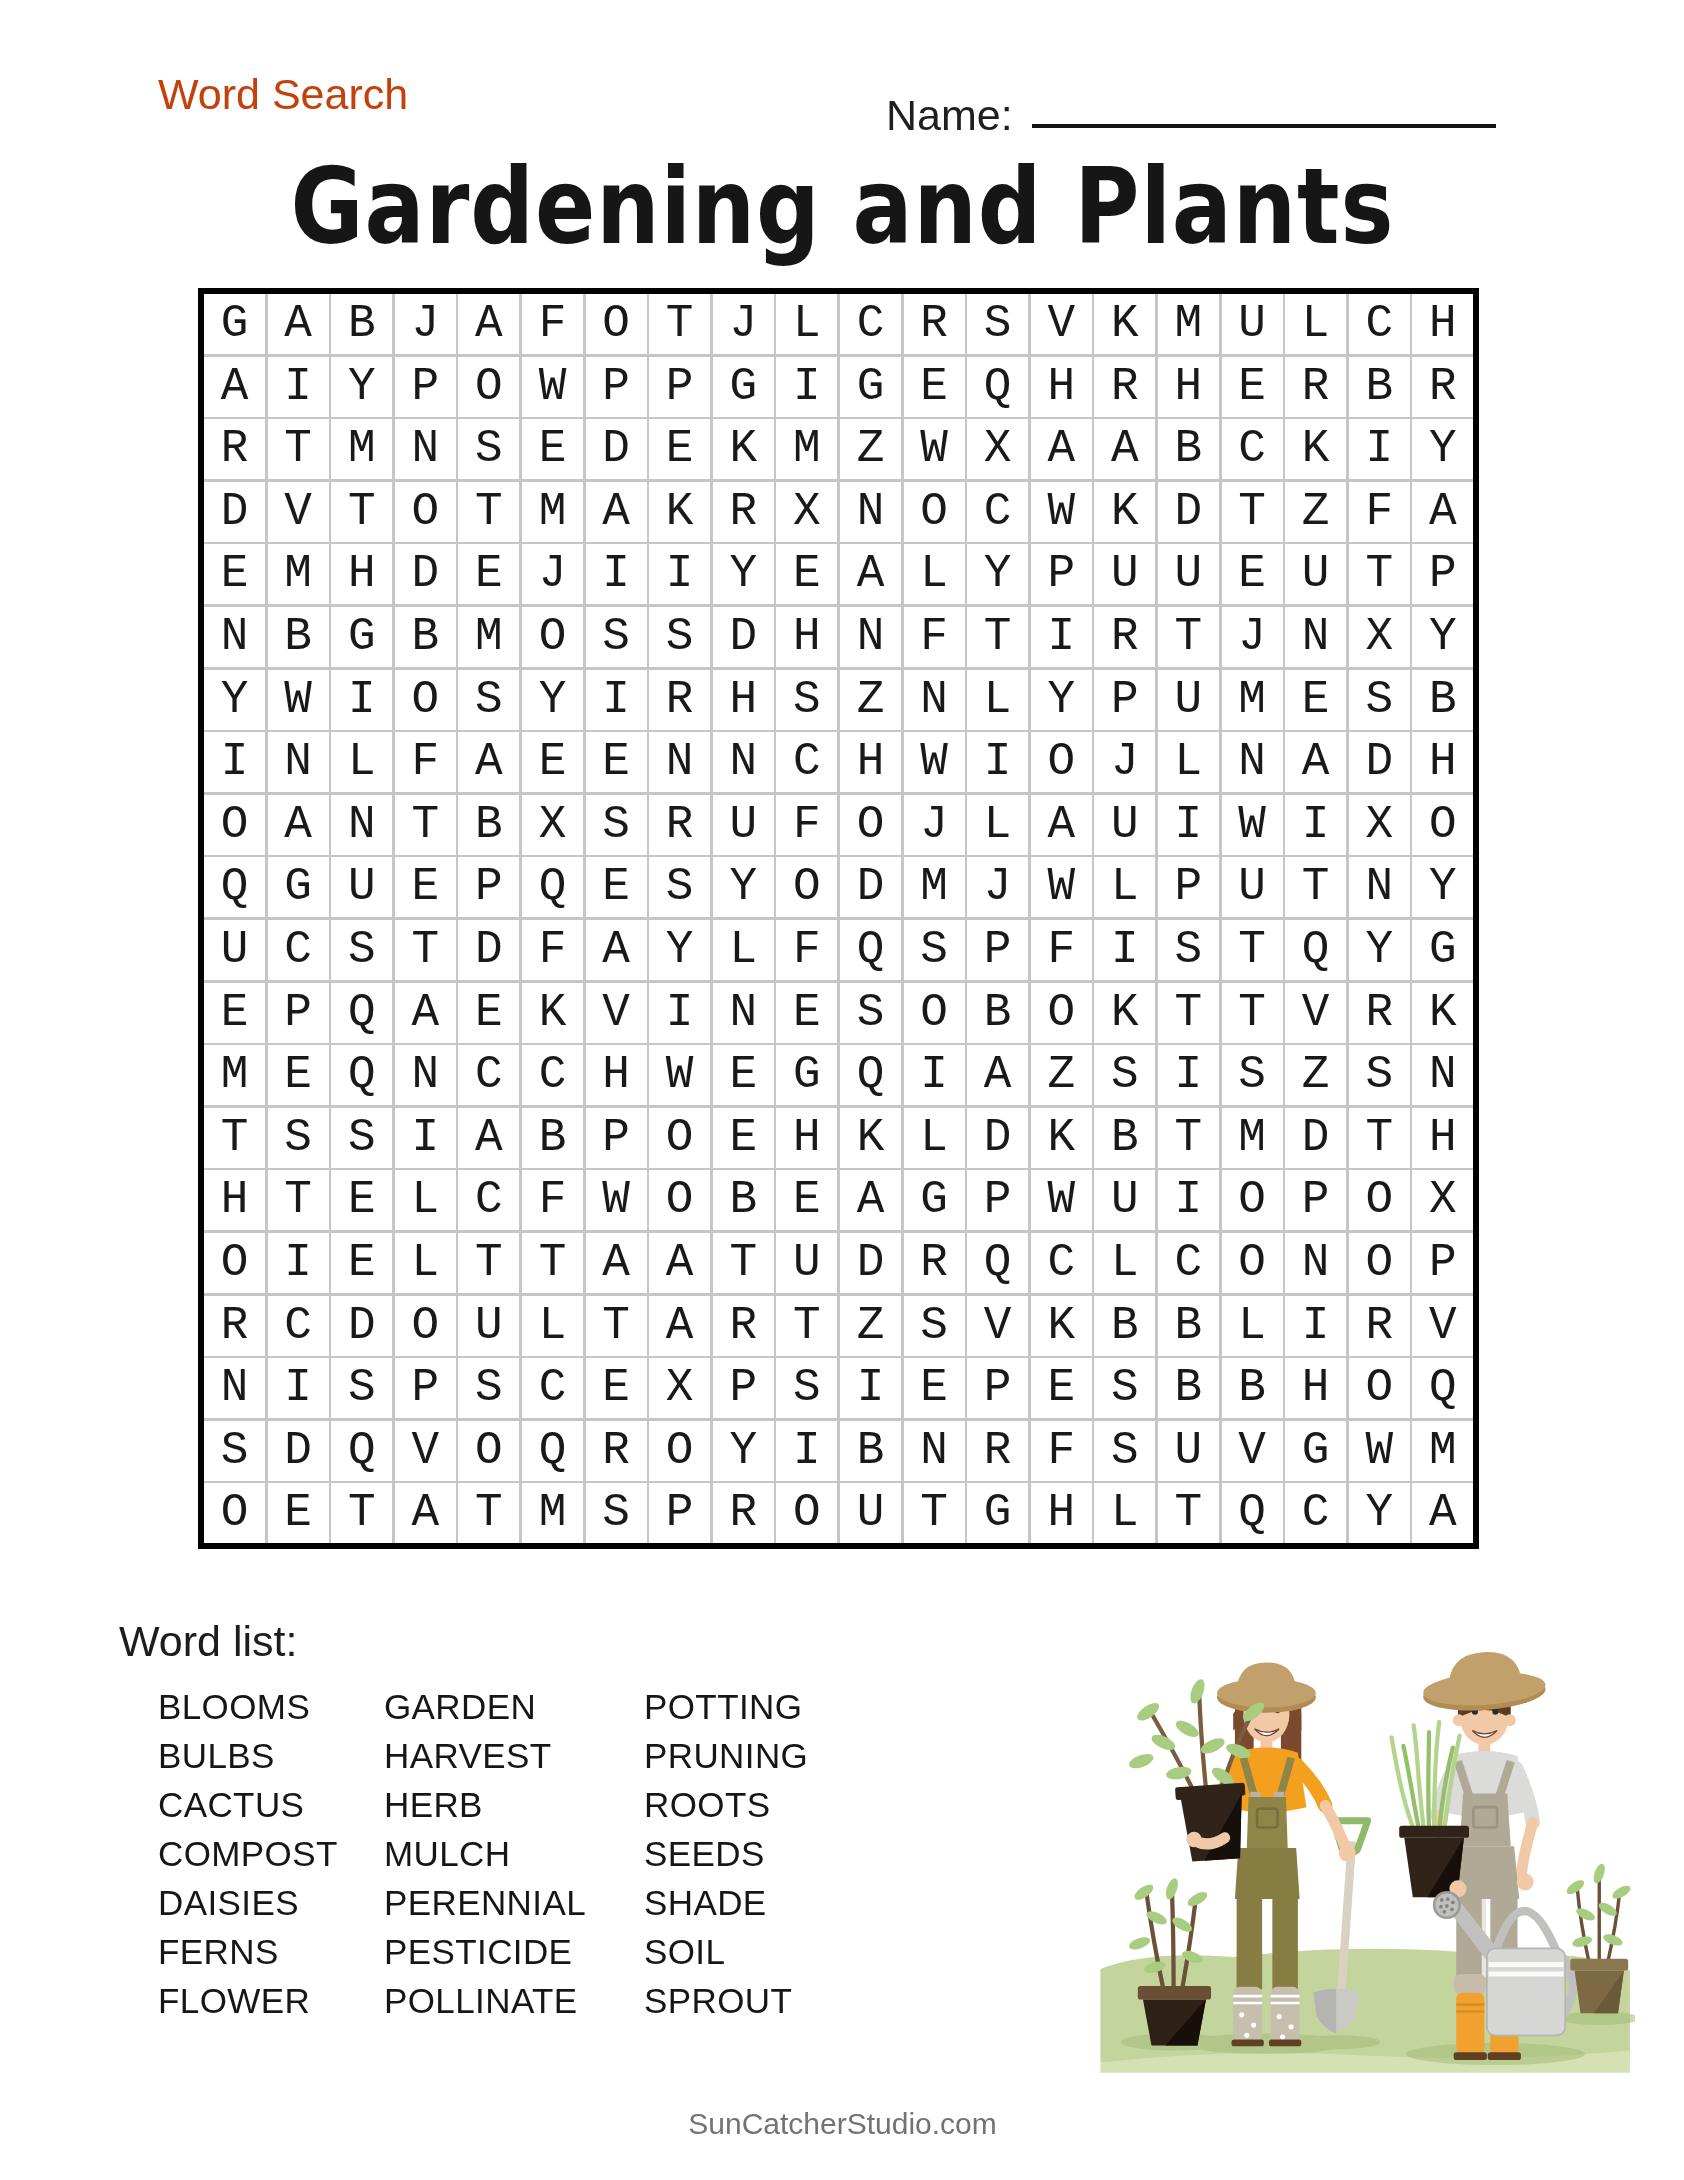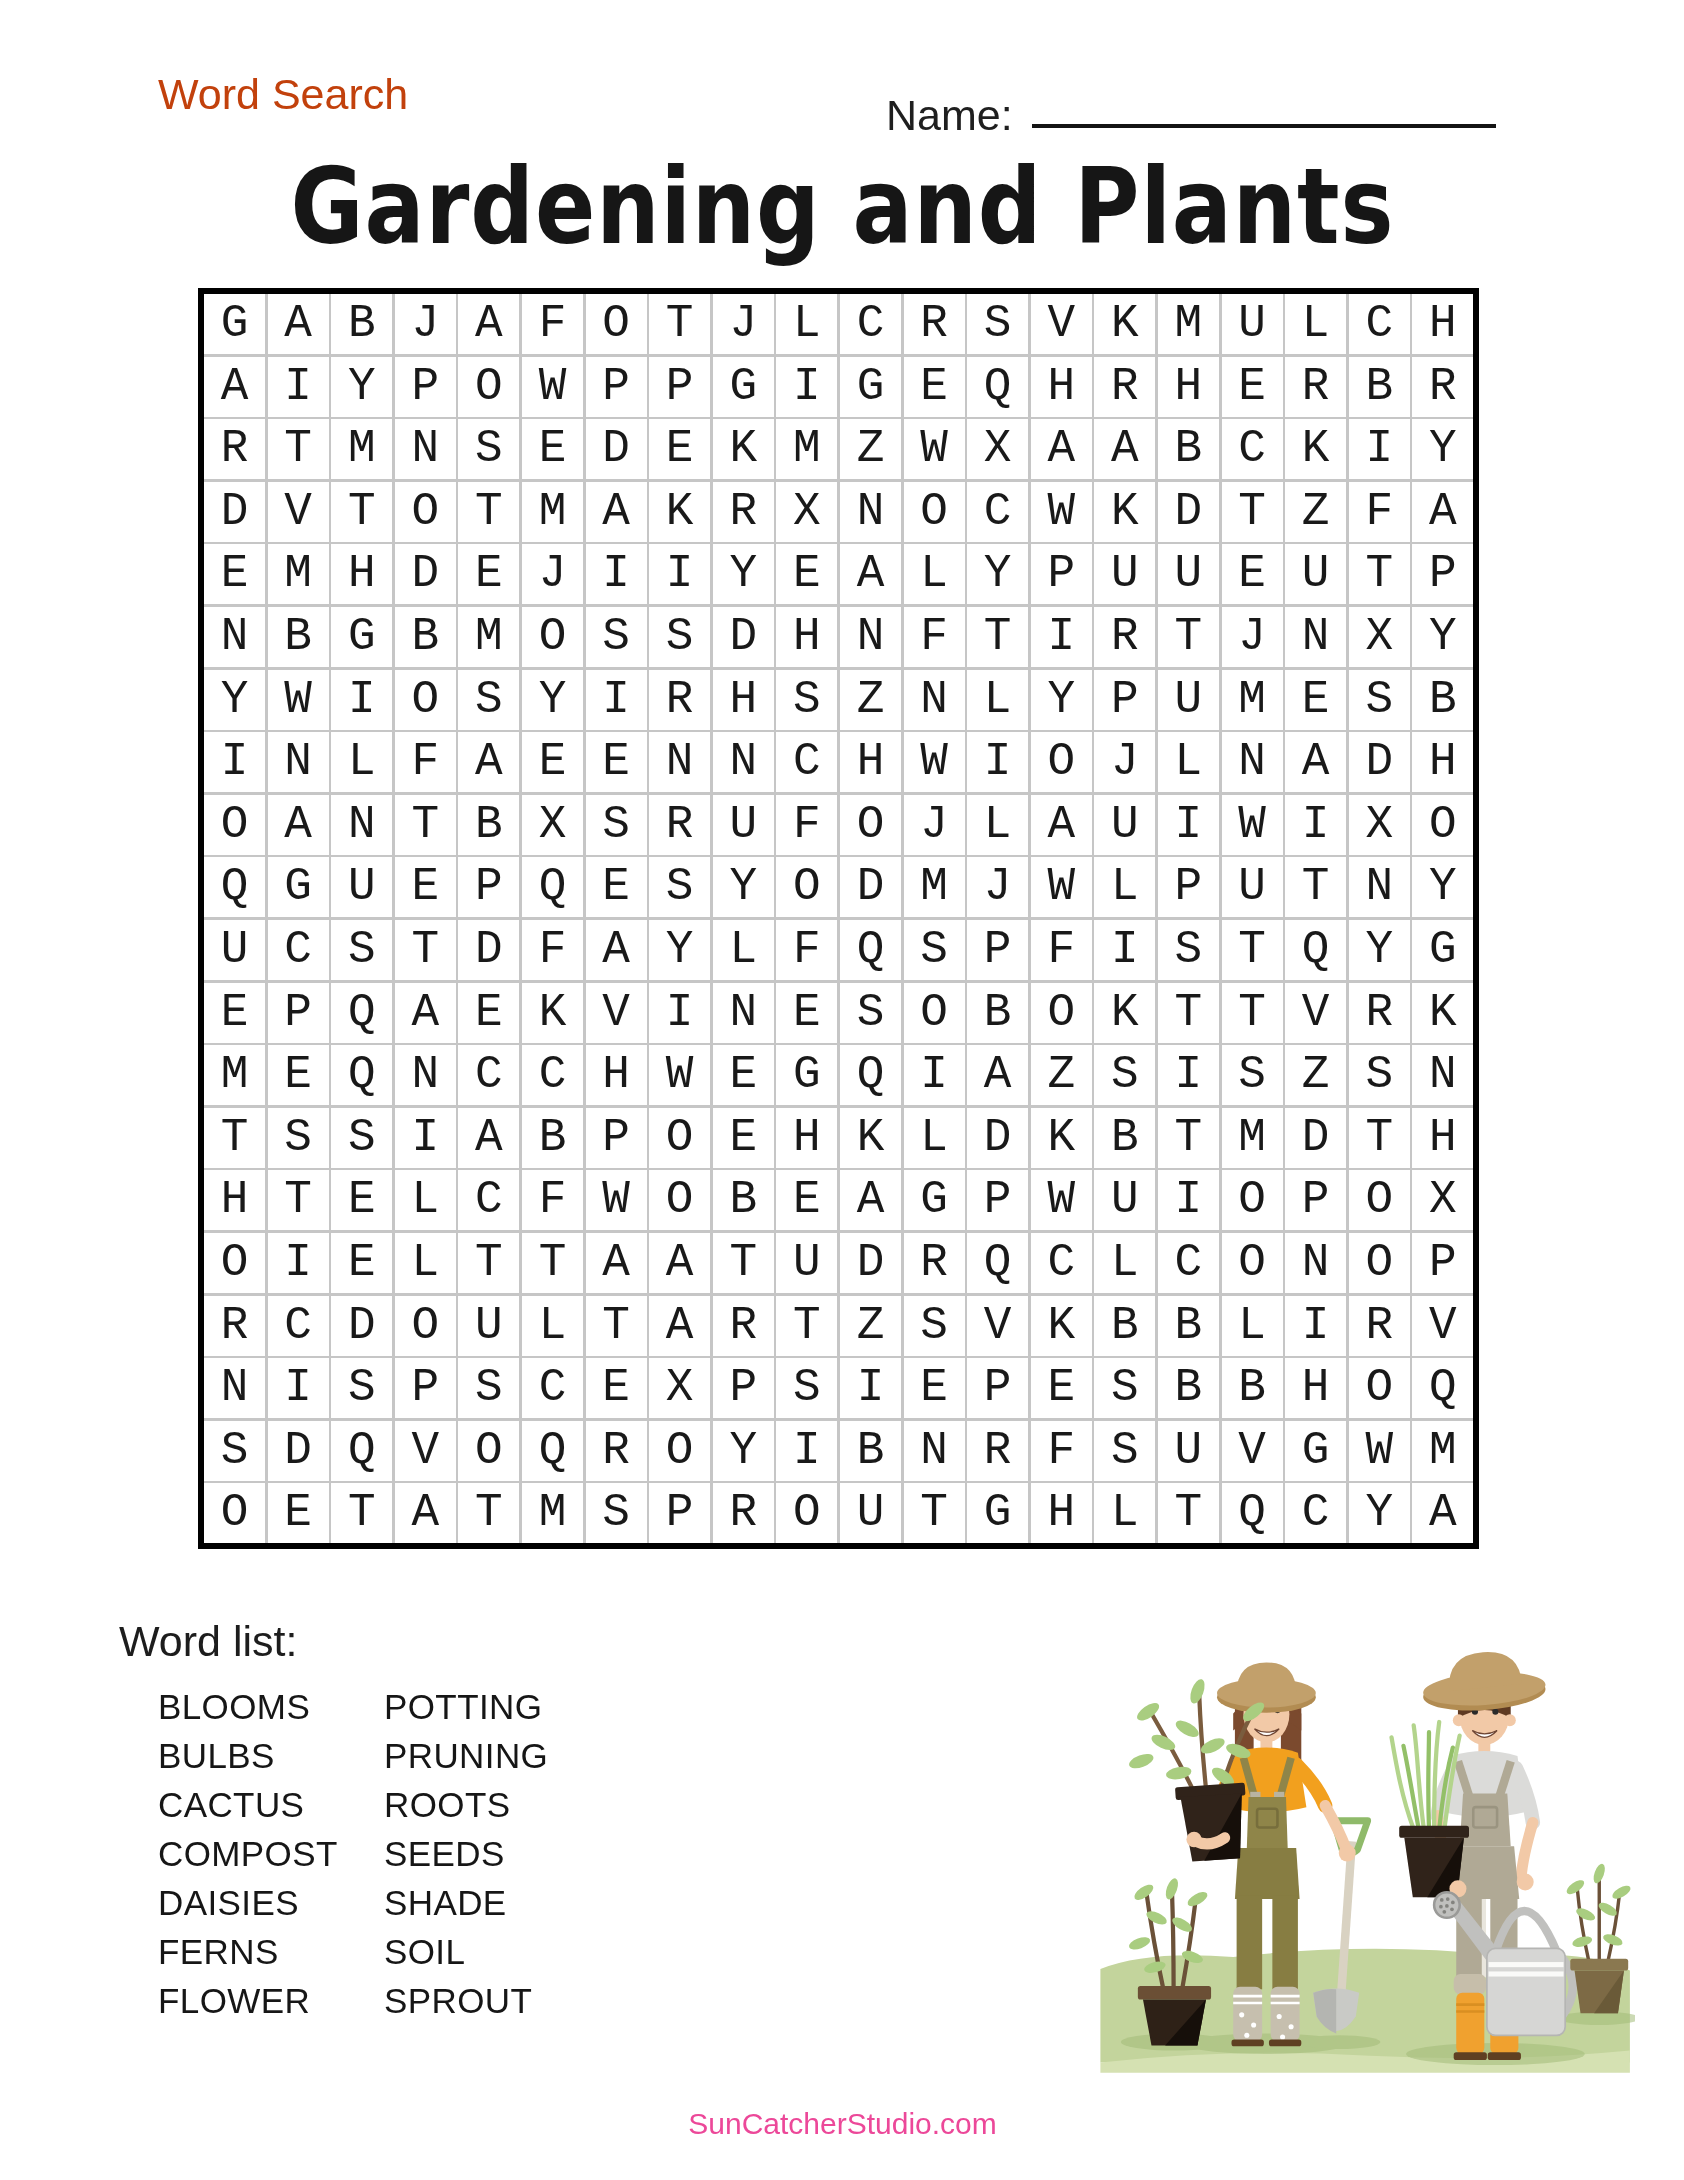--- a/index.html
+++ b/index.html
@@ -52,21 +52,21 @@
   .word-col:nth-child(3){ width:256px; }
   .word {
     height:49px; line-height:49px;
     font-size:35px; letter-spacing:0.4px; color:#161616; white-space:nowrap;
   }
   .illustration {
     position:absolute; left:1097px; top:1618px; width:538px; height:460px;
   }
   .footer {
     position:absolute; left:0; top:2107px; width:100%;
-    text-align:center; font-size:30px; color:#ec4899;
+    text-align:center; font-size:30px; color:#737373;
   }
 </style>
 </head>
 <body>
 
 <div class="kicker">Word Search</div>
 <div class="name-label">Name:</div>
 <div class="name-line"></div>
 
 <div class="title">Gardening and Plants</div>
@@ -517,20 +517,29 @@
 <div class="wl-label">Word list:</div>
 <div class="word-cols" id="wordcols">
     <div class="word-col">
       <div class="word">BLOOMS</div>
       <div class="word">BULBS</div>
       <div class="word">CACTUS</div>
       <div class="word">COMPOST</div>
       <div class="word">DAISIES</div>
       <div class="word">FERNS</div>
       <div class="word">FLOWER</div>
+    </div>
+    <div class="word-col">
+      <div class="word">GARDEN</div>
+      <div class="word">HARVEST</div>
+      <div class="word">HERB</div>
+      <div class="word">MULCH</div>
+      <div class="word">PERENNIAL</div>
+      <div class="word">PESTICIDE</div>
+      <div class="word">POLLINATE</div>
     </div>
     <div class="word-col">
       <div class="word">POTTING</div>
       <div class="word">PRUNING</div>
       <div class="word">ROOTS</div>
       <div class="word">SEEDS</div>
       <div class="word">SHADE</div>
       <div class="word">SOIL</div>
       <div class="word">SPROUT</div>
     </div>

